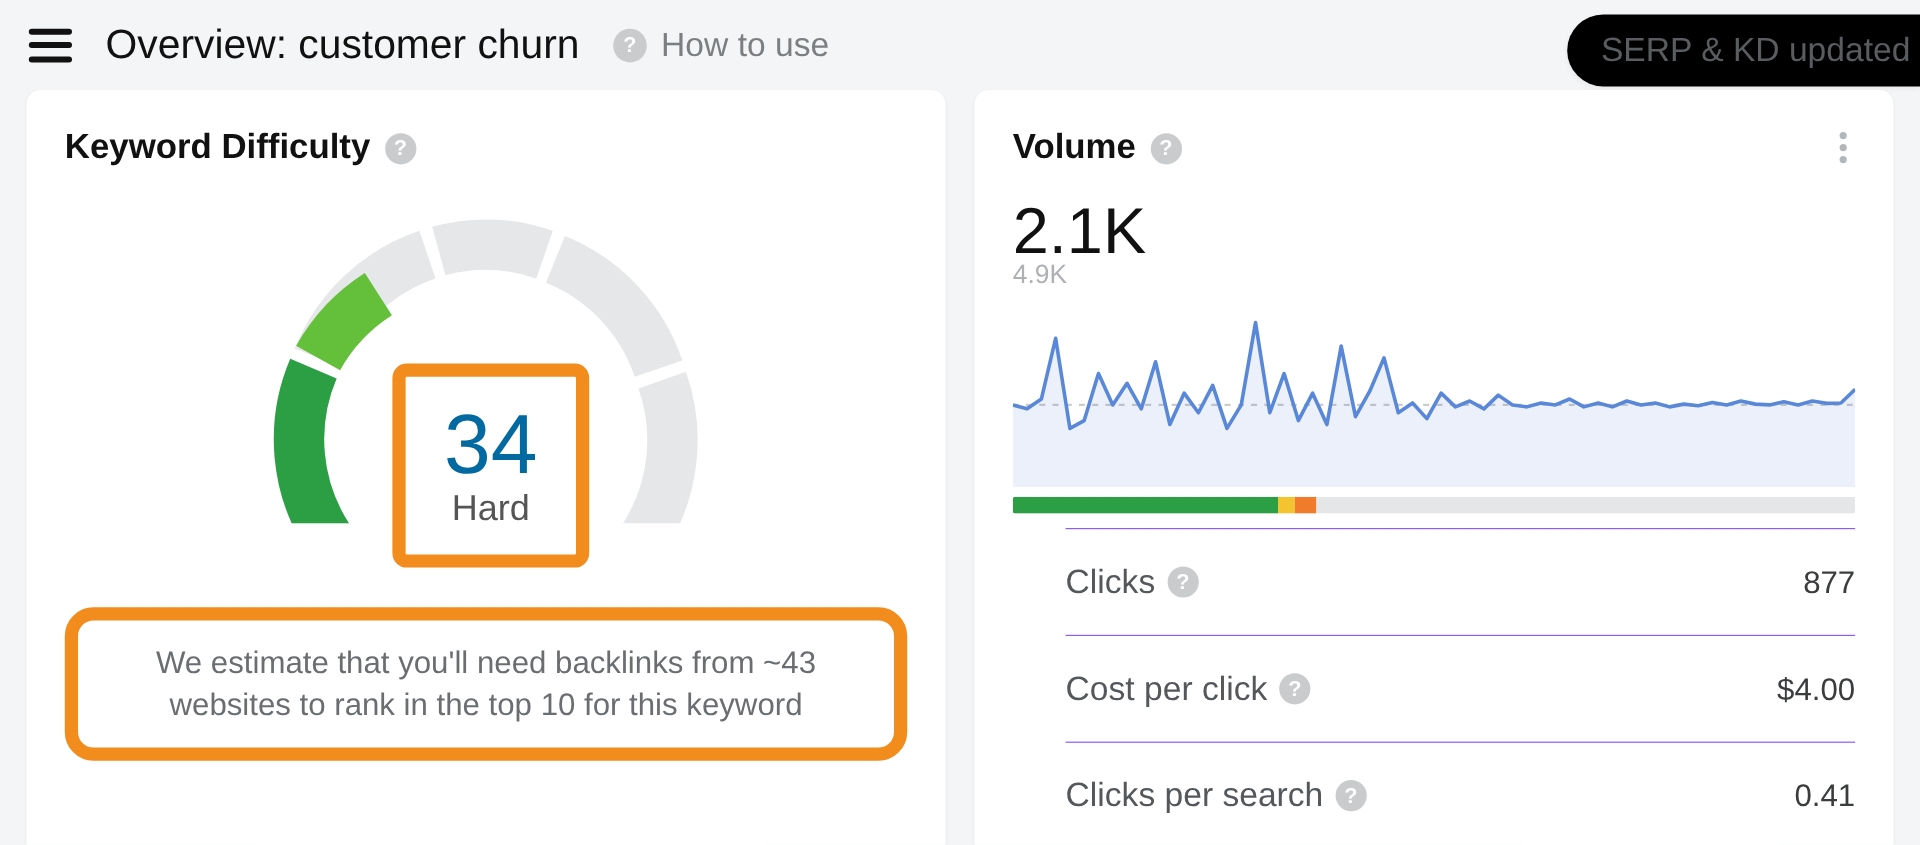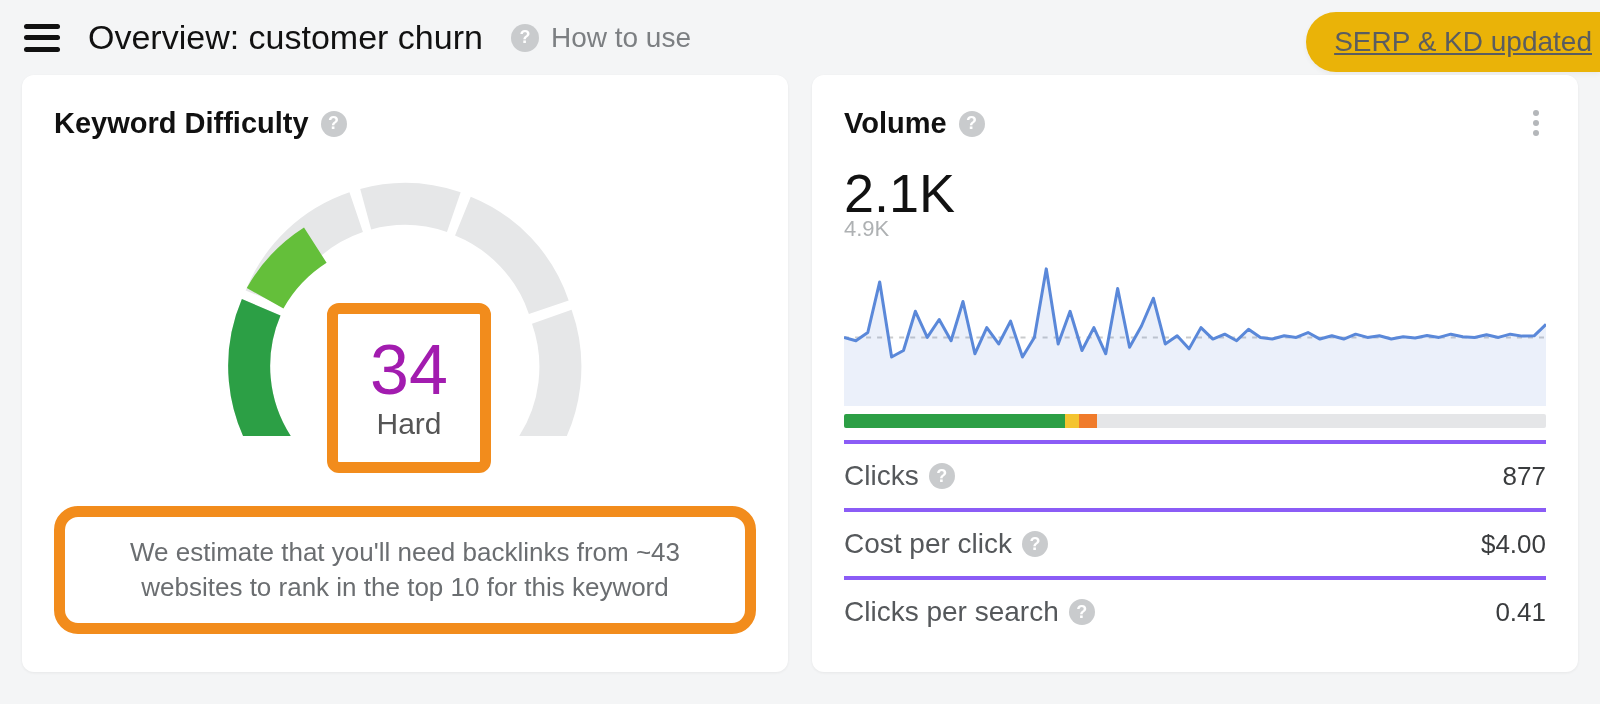--- a/index.html
+++ b/index.html
@@ -48,27 +48,26 @@
   height: 28px;
 }
 .how-to-use .txt {
   font-size: 28px;
   color: #7c7f82;
 }
 .serp-pill {
   position: absolute;
   right: 0;
   top: 12px;
-  background: #eab308;
+  background: #000000;
   border-radius: 999px 0 0 999px;
   padding: 14px 8px 14px 28px;
   font-size: 28px;
   color: #5a5d60;
   box-shadow: 0 2px 5px rgba(0,0,0,0.05);
-  text-decoration: underline;
 }
 .cards {
   display: flex;
   gap: 24px;
   padding: 0 22px;
   align-items: stretch;
 }
 .card {
   background: #fff;
   border-radius: 12px;
@@ -121,21 +120,21 @@
   border-radius: 12px;
   background: #fff;
   display: flex;
   flex-direction: column;
   align-items: center;
   justify-content: center;
 }
 .kd-value {
   font-size: 70px;
   line-height: 1;
-  color: #a21caf;
+  color: #0369a1;
 }
 .kd-text {
   font-size: 30px;
   color: #555;
   margin-top: 2px;
 }
 .estimate-box {
   margin-top: 30px;
   border: 11px solid #f28c1c;
   border-radius: 24px;
@@ -187,22 +186,23 @@
   border-radius: 2px;
   overflow: hidden;
 }
 .share-bar div { height: 100%; }
 .metrics {
   margin-top: 12px;
 }
 .metric-row {
   display: flex;
   align-items: center;
-  padding: 16px 0;
-  border-top: 4px solid #8b5cf6;
+  padding: 28px 0;
+  border-top: 1px solid #8b5cf6;
+  margin-left: 44px;
 }
 .metric-row .mlabel {
   font-size: 28px;
   color: #55585b;
 }
 .metric-row .mval {
   margin-left: auto;
   font-size: 26px;
   color: #3a3c3e;
 }

